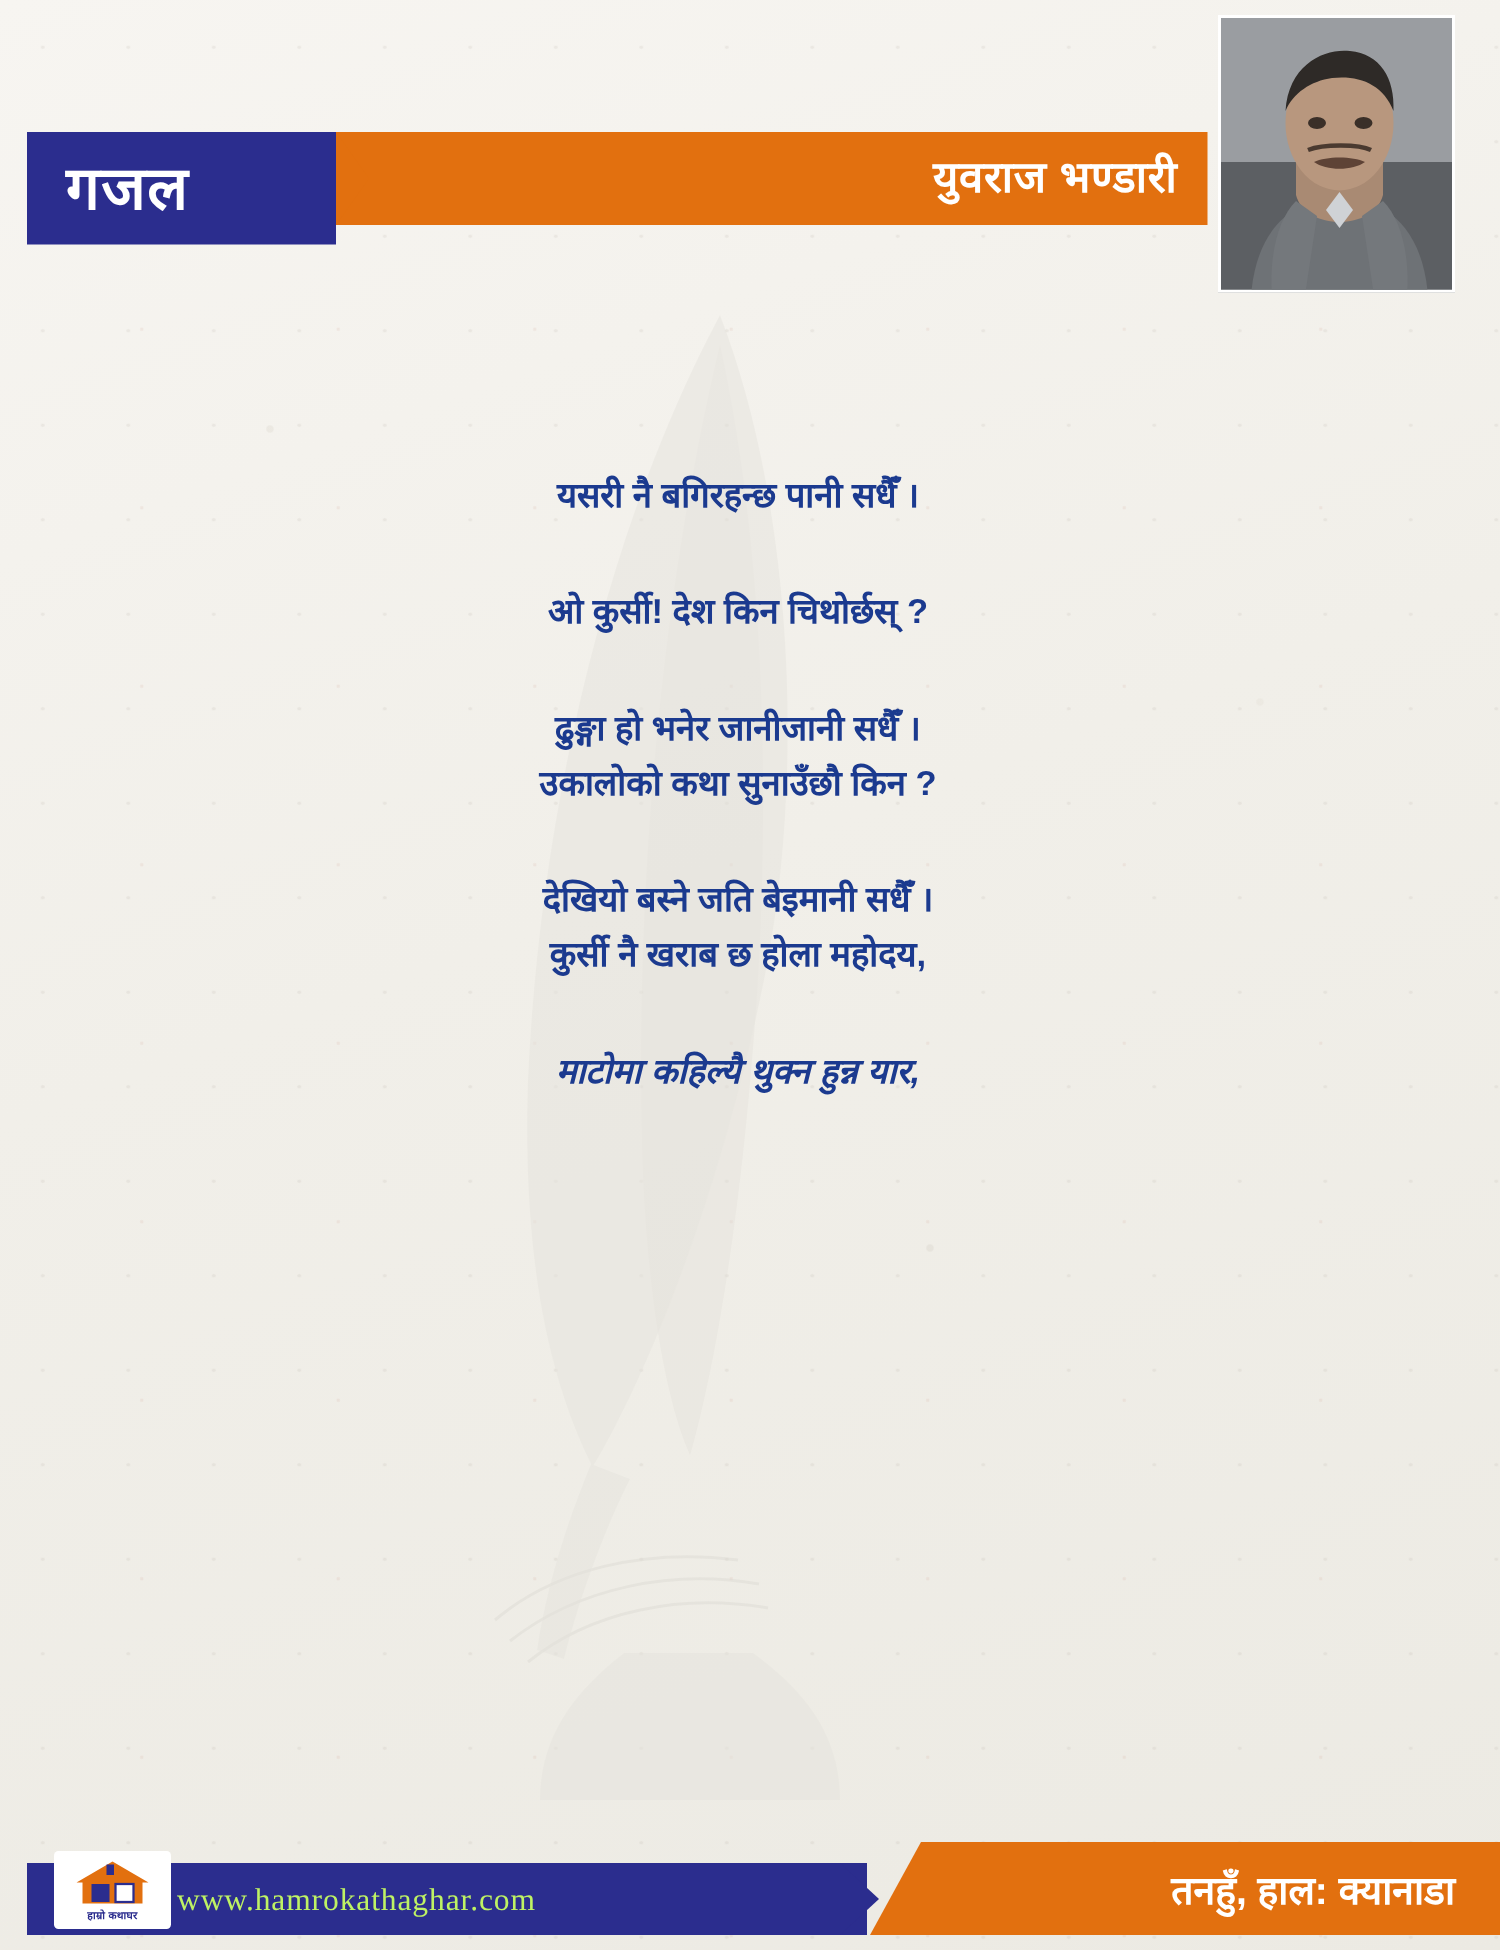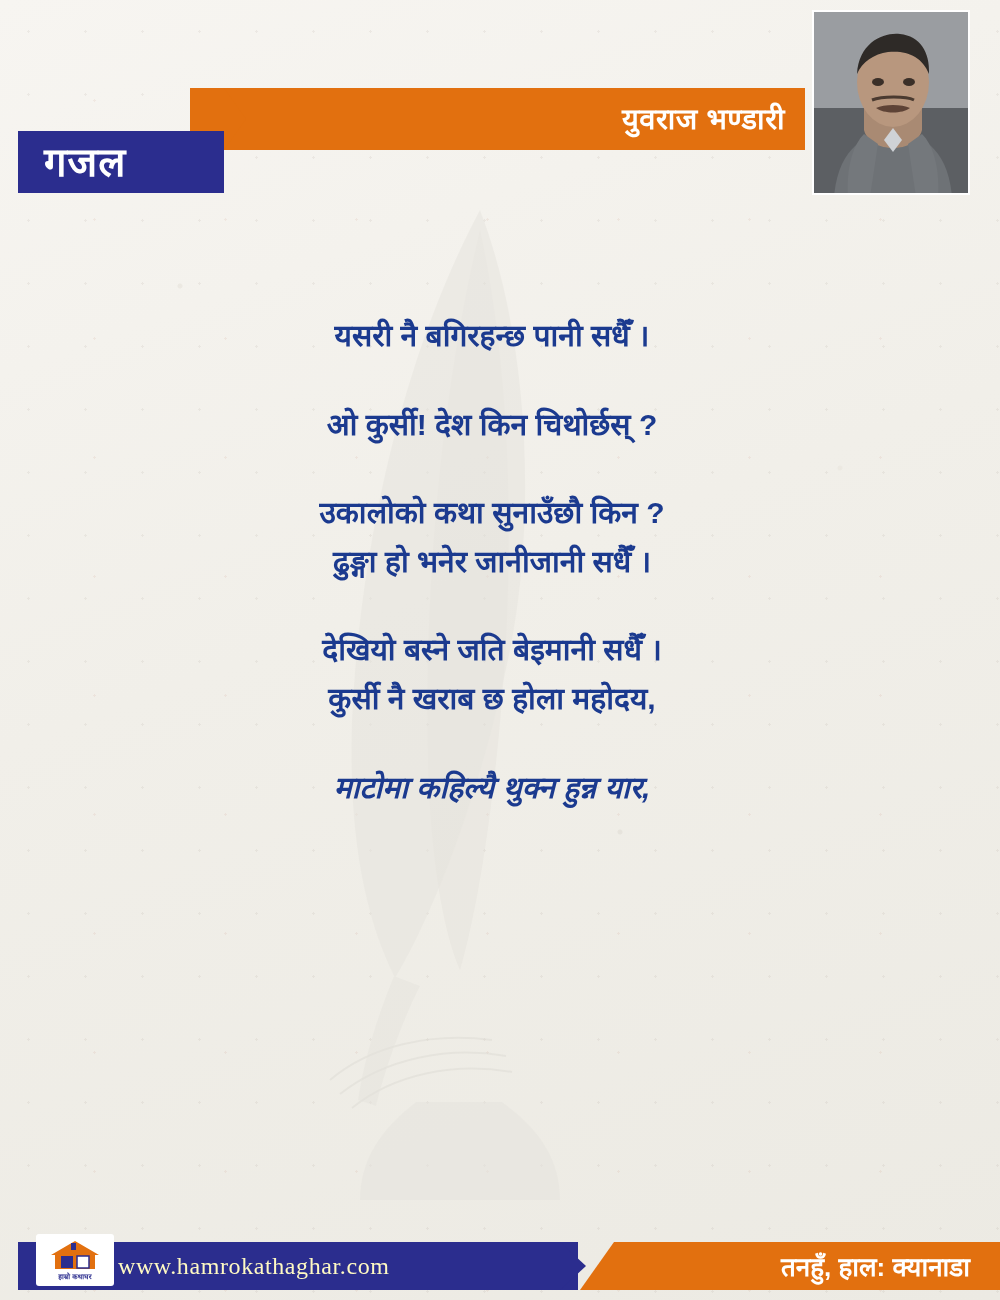--- a/index.html
+++ b/index.html
@@ -73,29 +73,28 @@
     color: #ffffff;
     font-size: 29px;
     font-weight: bold;
     letter-spacing: .5px;
     font-family: "Liberation Sans", sans-serif;
   }
   .cat-tag {
     position: absolute;
     left: 18px;
     top: 0;
-    height: 62px;
+    height: 75px;
     min-width: 206px;
     background: #2b2d8e;
     color: #ffffff;
     display: flex;
     align-items: center;
     padding-left: 26px;
     box-sizing: border-box;
-    margin-top: 43px;
   }
   .cat-tag .label {
     font-size: 40px;
     font-weight: bold;
     letter-spacing: 1px;
     line-height: 1;
   }
   .cat-tag-inner {
     position: absolute;
     left: 224px;
@@ -121,21 +120,21 @@
   .photo-frame svg { display:block; }
 
   
   .poem {
     position: absolute;
     left: 0;
     right: 16px;
     top: 312px;
     text-align: center;
     color: #1b3a8f;
-    font-size: 30px;
+    font-size: 23px;
     font-weight: bold;
     line-height: 1.62;
     font-family: "Liberation Sans", sans-serif;
   }
   .stanza { margin-bottom: 40px; }
   .stanza:last-child { margin-bottom: 0; font-style: italic; }
   .line { white-space: nowrap; }
 
   
   .footer {
@@ -158,32 +157,32 @@
   .footer-left-arrow {
     position: absolute;
     left: 560px;
     bottom: 10px;
     width: 26px;
     height: 48px;
     background: #2b2d8e;
     clip-path: polygon(0 0, 100% 50%, 0 100%);
   }
   .footer-url {
-    color: #fef9c3;
-    font-size: 24px;
+    color: #bef264;
+    font-size: 21px;
     font-family: "Liberation Serif", serif;
     letter-spacing: .6px;
     margin-left: 100px;
   }
   .footer-right {
     position: absolute;
     right: 0;
     bottom: 10px;
     width: 420px;
-    height: 48px;
+    height: 62px;
     background: #e2700f;
     display: flex;
     align-items: center;
     justify-content: flex-end;
     padding-right: 30px;
     box-sizing: border-box;
     clip-path: polygon(34px 0, 100% 0, 100% 100%, 0 100%);
   }
   .footer-place {
     color: #ffffff;
@@ -267,22 +266,22 @@
   </div>
 
   <div class="poem">
     <div class="stanza">
       <div class="line">यसरी नै बगिरहन्छ पानी सधैँ ।</div>
     </div>
     <div class="stanza">
       <div class="line">ओ कुर्सी! देश किन चिथोर्छस् ?</div>
     </div>
     <div class="stanza">
+      <div class="line">ढुङ्गा हो भनेर जानीजानी सधैँ ।</div>
       <div class="line">उकालोको कथा सुनाउँछौ किन ?</div>
-      <div class="line">ढुङ्गा हो भनेर जानीजानी सधैँ ।</div>
     </div>
     <div class="stanza">
       <div class="line">देखियो बस्ने जति बेइमानी सधैँ ।</div>
       <div class="line">कुर्सी नै खराब छ होला महोदय,</div>
     </div>
     <div class="stanza">
       <div class="line">माटोमा कहिल्यै थुक्न हुन्न यार,</div>
     </div>
   </div>
 

